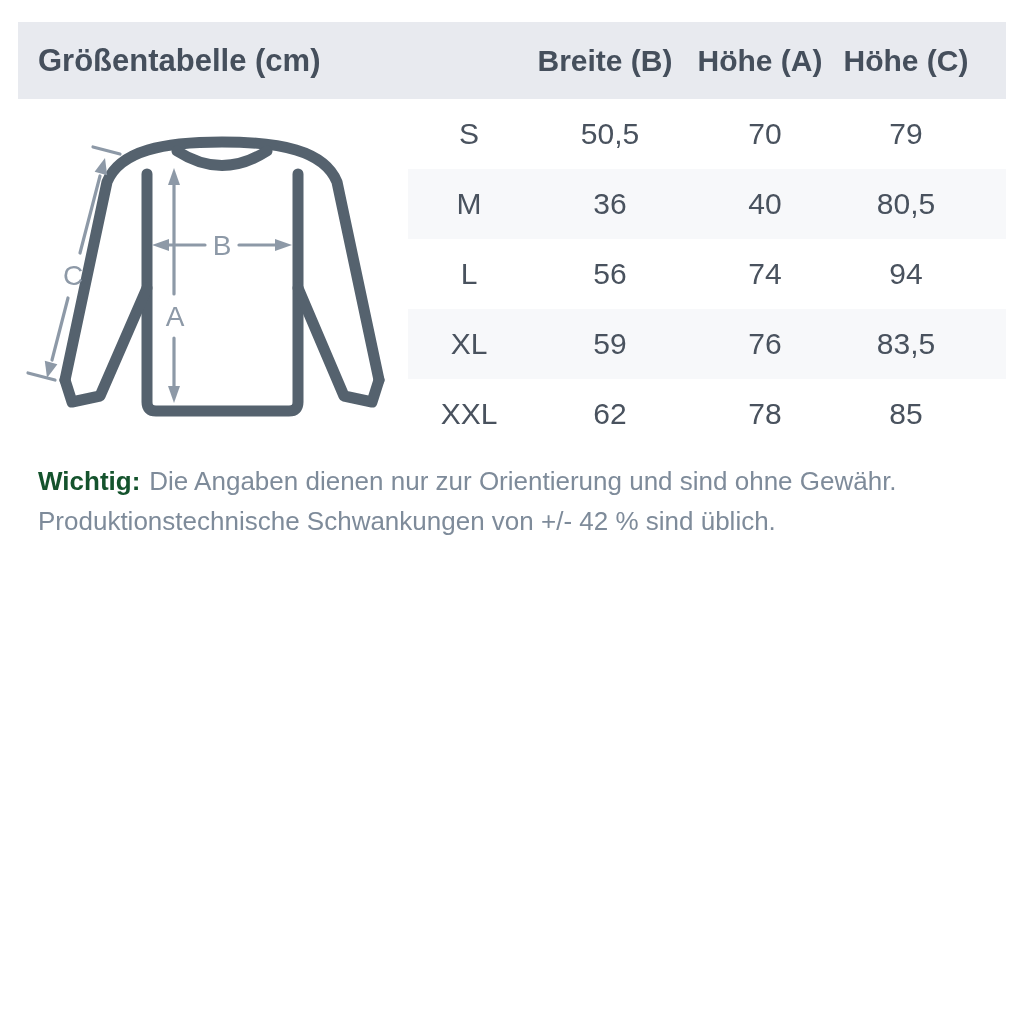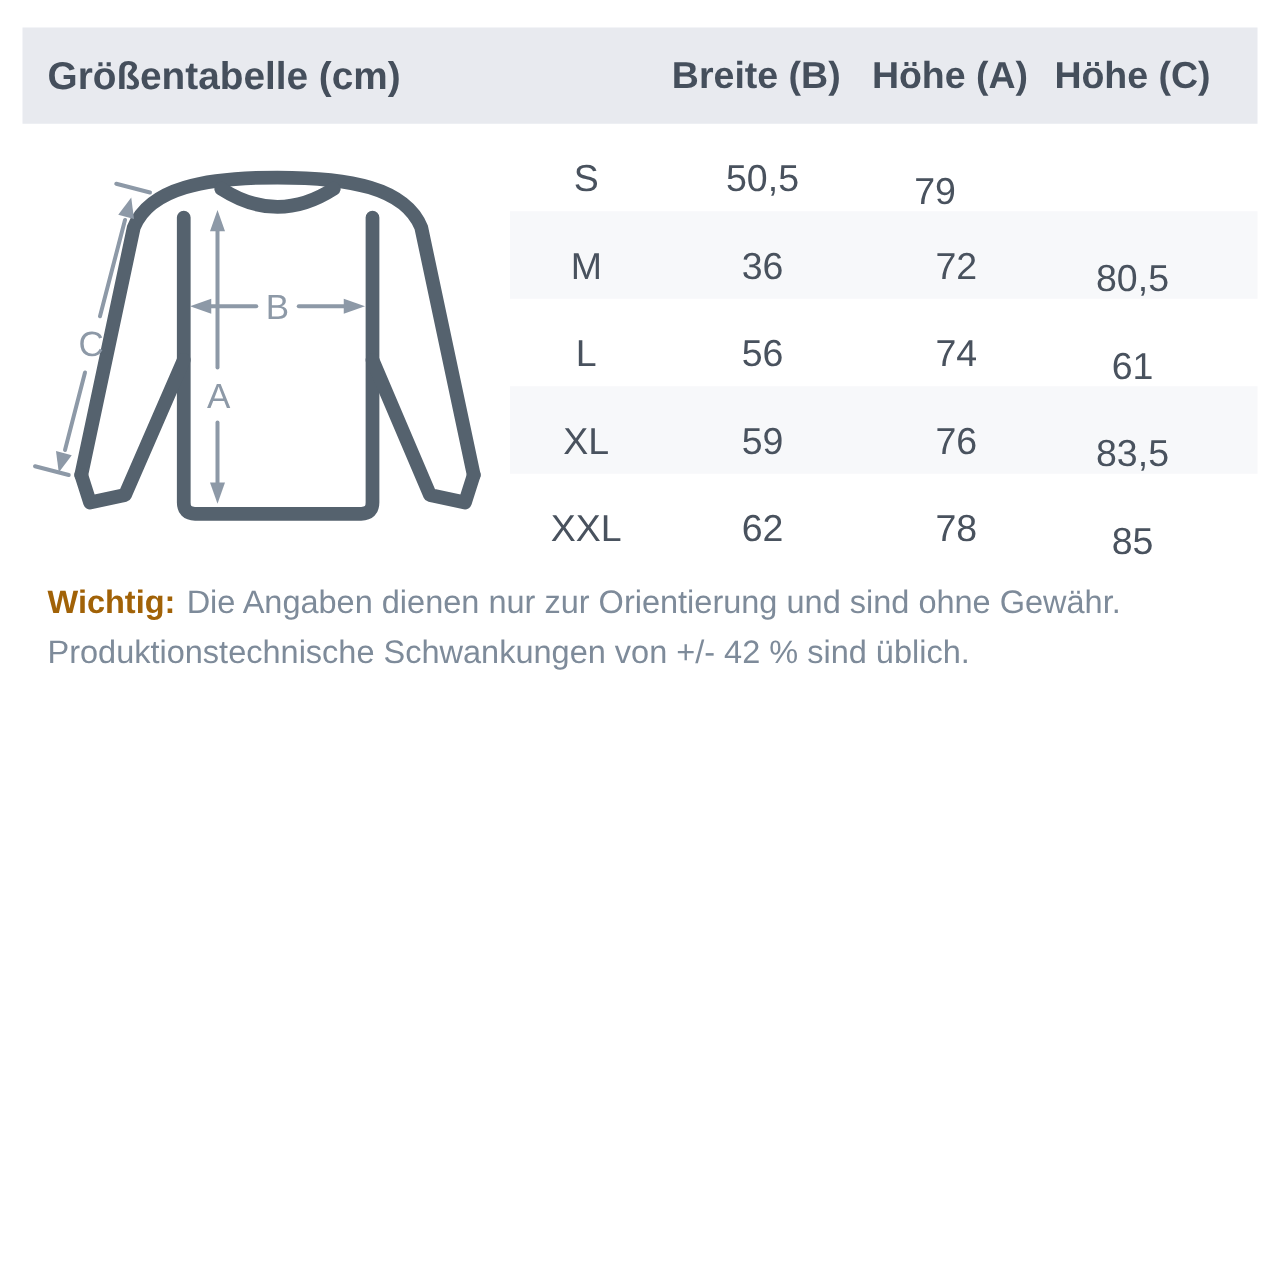--- a/index.html
+++ b/index.html
@@ -50,74 +50,75 @@
     height: 70px;
     align-items: center;
   }
   .t-row.alt { background: #f7f8fa; }
   .t-cell {
     text-align: center;
     font-size: 30px;
     color: #49525e;
     line-height: 70px;
   }
-  .t-cell.last { padding-right: 34px; box-sizing: border-box; margin-top: 20px; }
+  .t-cell.last { padding-right: 34px; box-sizing: border-box; }
 
   
   .diagram {
     position: absolute;
     left: 25px; top: 130px;
     width: 390px; height: 310px;
   }
 
   
   .note {
     position: absolute;
     left: 38px; top: 461px;
     width: 960px;
     font-size: 26px;
     line-height: 40px;
     color: #7e8b9a;
   }
   .note-strong {
     font-weight: bold;
-    color: #a16207;
+    color: #14532d;
     margin-right: 9px;
   }
   .note-line { white-space: nowrap; }
 </style>
 </head>
 <body>
 
 <div class="canvas">
 
   <div class="header-bar">
     <div class="header-title">Größentabelle (cm)</div>
     <div class="col-head breite">Breite (B)</div>
     <div class="col-head hoehe">Höhe (A)</div>
     <div class="col-head aermel">Höhe (C)</div>
   </div>
 
   <div class="rows">
     <div class="t-row">
       <div class="t-cell">S</div>
       <div class="t-cell">50,5</div>
+      <div class="t-cell">70</div>
       <div class="t-cell last">79</div>
     </div>
     <div class="t-row alt">
       <div class="t-cell">M</div>
       <div class="t-cell">36</div>
-      <div class="t-cell">72</div>
+      <div class="t-cell">40</div>
       <div class="t-cell last">80,5</div>
     </div>
     <div class="t-row">
       <div class="t-cell">L</div>
       <div class="t-cell">56</div>
       <div class="t-cell">74</div>
-      <div class="t-cell last">61</div>
+      <div class="t-cell last">94</div>
     </div>
     <div class="t-row alt">
       <div class="t-cell">XL</div>
       <div class="t-cell">59</div>
       <div class="t-cell">76</div>
       <div class="t-cell last">83,5</div>
     </div>
     <div class="t-row">
       <div class="t-cell">XXL</div>
       <div class="t-cell">62</div>

